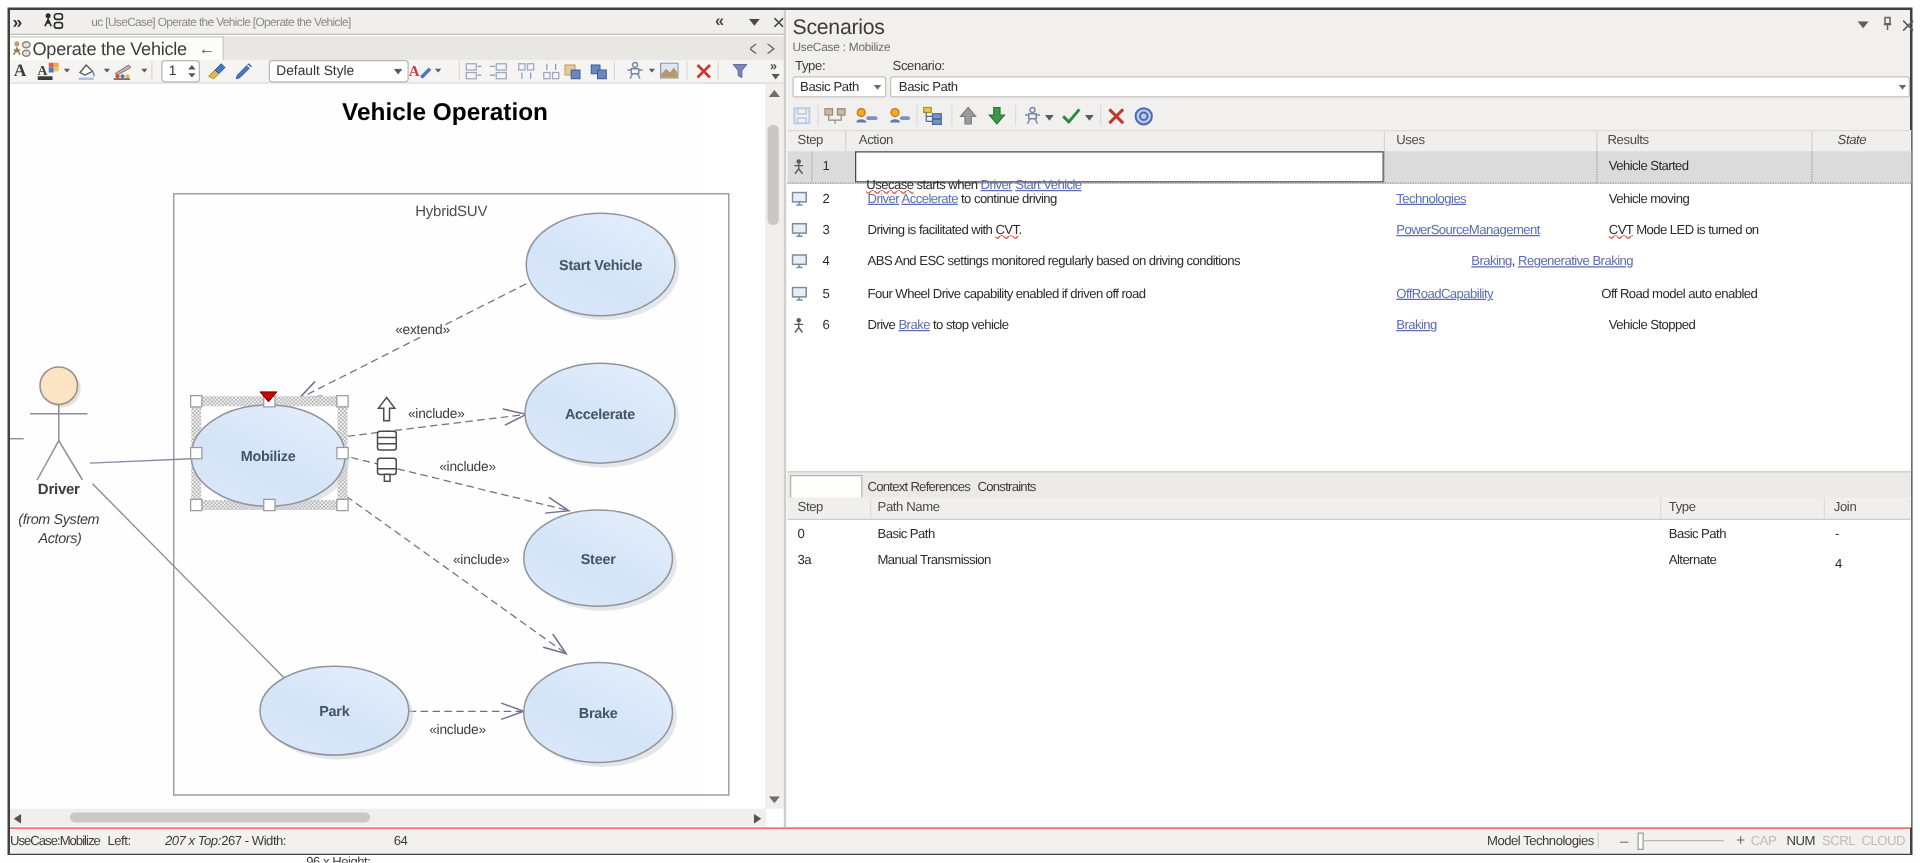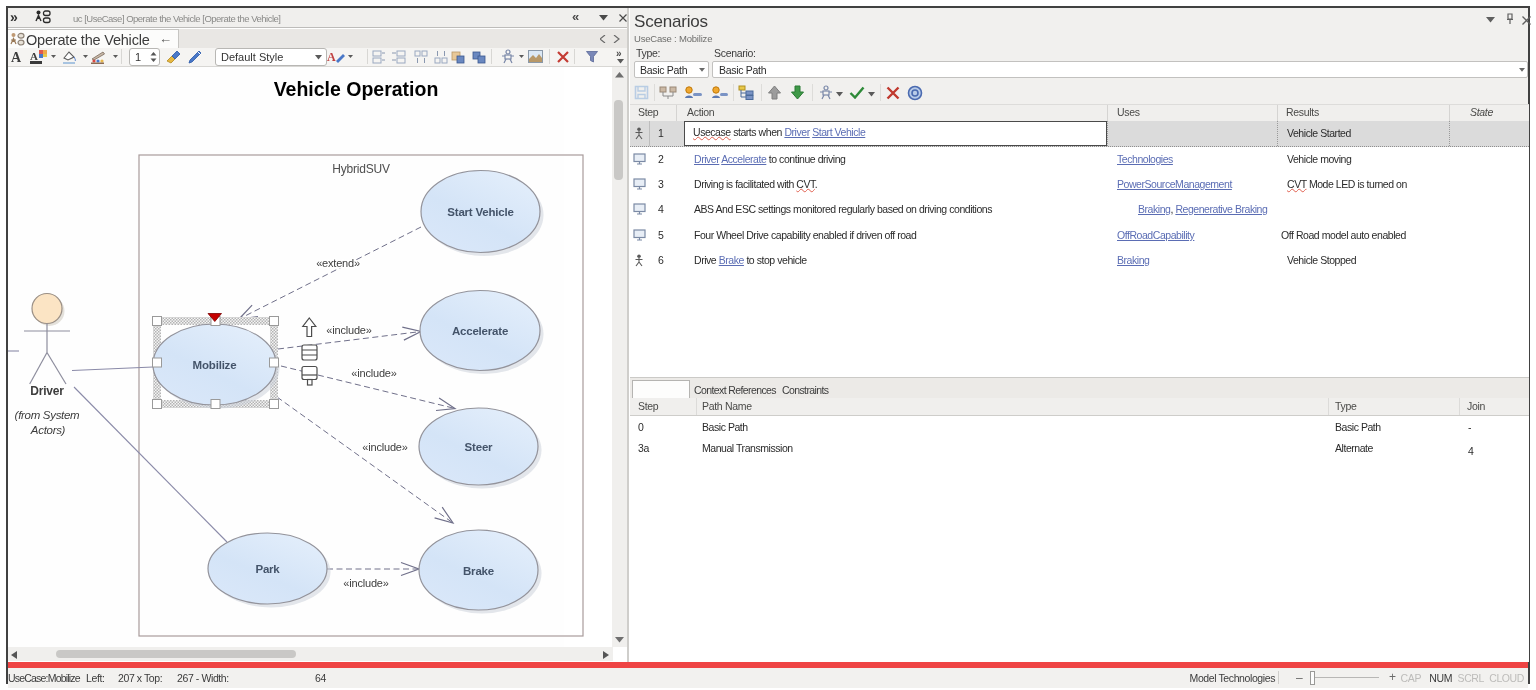--- a/index.html
+++ b/index.html
@@ -12,21 +12,21 @@
   #tabrow{left:8px;top:29px;width:620px;height:19px;background:#e9e7e4;}
   #tab1{left:0;top:0;width:170px;height:18px;background:#fcfcfb;border:1px solid #c6c5c2;border-bottom:none;border-left:none;}
   #ltoolbar{left:8px;top:48px;width:620px;height:18px;background:#f5f4f2;border-bottom:1px solid #d8d7d4;}
   #canvas{left:8px;top:67px;width:556px;height:580px;background:#fefefe;}
   #vsb{left:612px;top:67px;width:15px;height:580px;background:#f0efed;}
   #hsb{left:8px;top:647px;width:605px;height:14px;background:#f0efed;}
   #lrdiv{left:627px;top:8px;width:2px;height:654px;background:#cfcecb;}
   
   #rpanel{left:630px;top:8px;width:898px;height:654px;background:#f1f0ee;}
   
-  #statusbar{left:8px;top:662px;width:1520px;height:20px;background:#f2f1ef;border-top:6px solid #ef4444;}
+  #statusbar{left:8px;top:662px;width:1520px;height:20px;background:#f2f1ef;border-top:1px solid #ef4444;}
   .txt{position:absolute;white-space:nowrap;}
   .lnk{color:#5b6db4;text-decoration:underline;}
   .wavy{text-decoration:underline wavy #e06050;text-decoration-thickness:0.9px;text-underline-offset:0px;text-decoration-skip-ink:none;}
   .ghdr{color:#4a4a48;font-size:10.5px;letter-spacing:-0.3px;}
 </style>
 </head>
 <body>
 <div class="abs" id="frame"></div>
 <div class="abs" id="topbar">
   <span class="txt" style="left:2px;top:1px;font-size:14px;font-weight:bold;color:#333;">»</span>
@@ -397,21 +397,21 @@
   </div>
   <div class="abs" id="tbody" style="left:0;top:113px;width:899px;height:256px;background:#fff;font-size:10.5px;letter-spacing:-0.45px;color:#2b2b2b;">
     <div class="abs" style="left:0;top:0;width:899px;height:25px;background:#dbdbdb;border-bottom:1px dotted #8f8f8f;">
       <div class="abs" style="left:19px;top:0;width:1px;height:25px;background:#bdbdbd;"></div>
       <svg class="abs" style="left:4px;top:6px;" width="10" height="13" viewBox="0 0 10 13">
         <circle cx="5" cy="2.2" r="1.8" fill="#5a5a5a"></circle>
         <path d="M5 4 L5 8 M1.5 5.5 L8.5 5.5 M5 8 L2 12 M5 8 L8 12" stroke="#5a5a5a" stroke-width="1.1" fill="none"></path>
       </svg>
       <span class="txt" style="left:28px;top:6px;">1</span>
       <div class="abs" style="left:54px;top:0;width:421px;height:23px;background:#fff;border:1px solid #4a4a4a;">
-        <span class="txt" style="left:8px;top:4px;"><span class="wavy">Usecase</span> starts when <span class="lnk">Driver</span> <span class="lnk">Start Vehicle</span></span>
+        <span class="txt" style="left:8px;top:20px;"><span class="wavy">Usecase</span> starts when <span class="lnk">Driver</span> <span class="lnk">Start Vehicle</span></span>
       </div>
       <span class="txt" style="left:657px;top:6px;">Vehicle Started</span>
       <div class="abs" style="left:477px;top:0;width:1px;height:25px;border-left:1px dotted #9a9a9a;"></div>
       <div class="abs" style="left:647px;top:0;width:1px;height:25px;border-left:1px dotted #9a9a9a;"></div>
       <div class="abs" style="left:819px;top:0;width:1px;height:25px;border-left:1px dotted #9a9a9a;"></div>
     </div>
     <div class="abs" style="left:0;top:26px;width:899px;height:25px;">
       <svg class="abs" style="left:3px;top:6px;" width="14" height="12" viewBox="0 0 14 12">
         <rect x="1" y="1" width="11" height="7.5" fill="#e8eef6" stroke="#7b8aa5" stroke-width="1.2"></rect>
         <path d="M4 11 L9 11 M6.5 8.5 L6.5 11" stroke="#7b8aa5" stroke-width="1.2"></path>
@@ -431,21 +431,21 @@
       <span class="txt lnk" style="left:487px;top:6px;">PowerSourceManagement</span>
       <span class="txt" style="left:657px;top:6px;"><span class="wavy">CVT</span> Mode LED is turned on</span>
     </div>
     <div class="abs" style="left:0;top:76px;width:899px;height:25px;">
       <svg class="abs" style="left:3px;top:6px;" width="14" height="12" viewBox="0 0 14 12">
         <rect x="1" y="1" width="11" height="7.5" fill="#e8eef6" stroke="#7b8aa5" stroke-width="1.2"></rect>
         <path d="M4 11 L9 11 M6.5 8.5 L6.5 11" stroke="#7b8aa5" stroke-width="1.2"></path>
       </svg>
       <span class="txt" style="left:28px;top:6px;">4</span>
       <span class="txt" style="left:64px;top:6px;">ABS And ESC settings monitored regularly based on driving conditions</span>
-      <span class="txt" style="left:468px;top:6px;padding-left:40px;"><span class="lnk">Braking</span>, <span class="lnk">Regenerative Braking</span></span>
+      <span class="txt" style="left:507px;top:6px;padding-left:40px;"><span class="lnk">Braking</span>, <span class="lnk">Regenerative Braking</span></span>
     </div>
     <div class="abs" style="left:0;top:102px;width:899px;height:25px;">
       <svg class="abs" style="left:3px;top:6px;" width="14" height="12" viewBox="0 0 14 12">
         <rect x="1" y="1" width="11" height="7.5" fill="#e8eef6" stroke="#7b8aa5" stroke-width="1.2"></rect>
         <path d="M4 11 L9 11 M6.5 8.5 L6.5 11" stroke="#7b8aa5" stroke-width="1.2"></path>
       </svg>
       <span class="txt" style="left:28px;top:6px;">5</span>
       <span class="txt" style="left:64px;top:6px;">Four Wheel Drive capability enabled if driven off road</span>
       <span class="txt lnk" style="left:487px;top:6px;">OffRoadCapability</span>
       <span class="txt" style="left:651px;top:6px;text-align:center;">Off Road model auto enabled</span>
@@ -485,21 +485,21 @@
     <span class="txt" style="left:838px;top:5px;font-size:10.5px;letter-spacing:-0.45px;color:#2b2b2b;">-</span>
     <span class="txt" style="left:8px;top:26px;font-size:10.5px;letter-spacing:-0.45px;color:#2b2b2b;">3a</span>
     <span class="txt" style="left:72px;top:26px;font-size:10.5px;letter-spacing:-0.45px;color:#2b2b2b;">Manual Transmission</span>
     <span class="txt" style="left:705px;top:26px;font-size:10.5px;letter-spacing:-0.45px;color:#2b2b2b;">Alternate</span>
     <span class="txt" style="left:838px;top:29px;font-size:10.5px;letter-spacing:-0.45px;color:#2b2b2b;">4</span>
   </div>
 </div>
 <div class="abs" id="statusbar" style="font-size:10.5px;letter-spacing:-0.4px;color:#3c3c3c;">
   <span class="txt" style="left:0px;top:4px;letter-spacing:-0.8px;">UseCase:Mobilize</span>
   <span class="txt" style="left:78px;top:4px;">Left:</span>
-  <span class="txt" style="left:110px;top:4px;">207 x Top:</span>
+  <span class="txt" style="left:124px;top:4px;font-style:italic;">207 x Top:</span>
   <span class="txt" style="left:169px;top:4px;">267 - Width:</span>
   <span class="txt" style="left:237px;top:21px;">96 x Height:</span>
   <span class="txt" style="left:307px;top:4px;">64</span>
   <span class="txt" style="right:253px;top:4px;">Model Technologies</span>
   <div class="abs" style="left:1270px;top:3px;width:1px;height:13px;background:#cfcecb;"></div>
   <span class="txt" style="left:1288px;top:3px;font-size:12px;color:#6a6a6a;">–</span>
   <div class="abs" style="left:1302px;top:3px;width:3px;height:12px;background:#fdfdfd;border:1px solid #9a9a98;"></div>
   <div class="abs" style="left:1307px;top:9px;width:64px;height:1px;background:#b8b7b5;"></div>
   <span class="txt" style="left:1381px;top:2px;font-size:12px;color:#6a6a6a;">+</span>
   <span class="txt" style="right:107px;top:4px;color:#bdbcba;">CAP</span>

